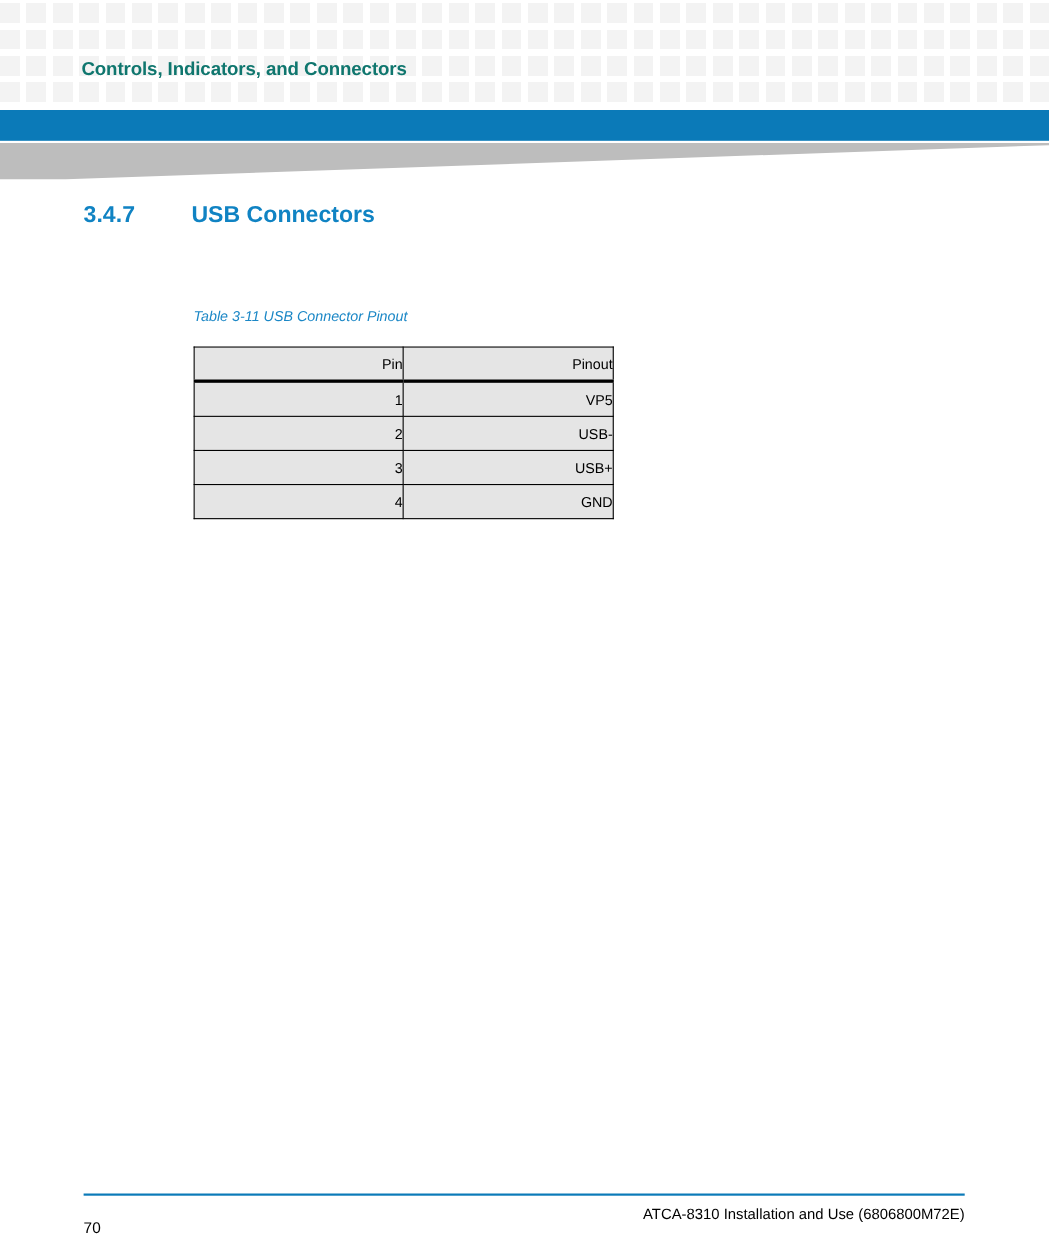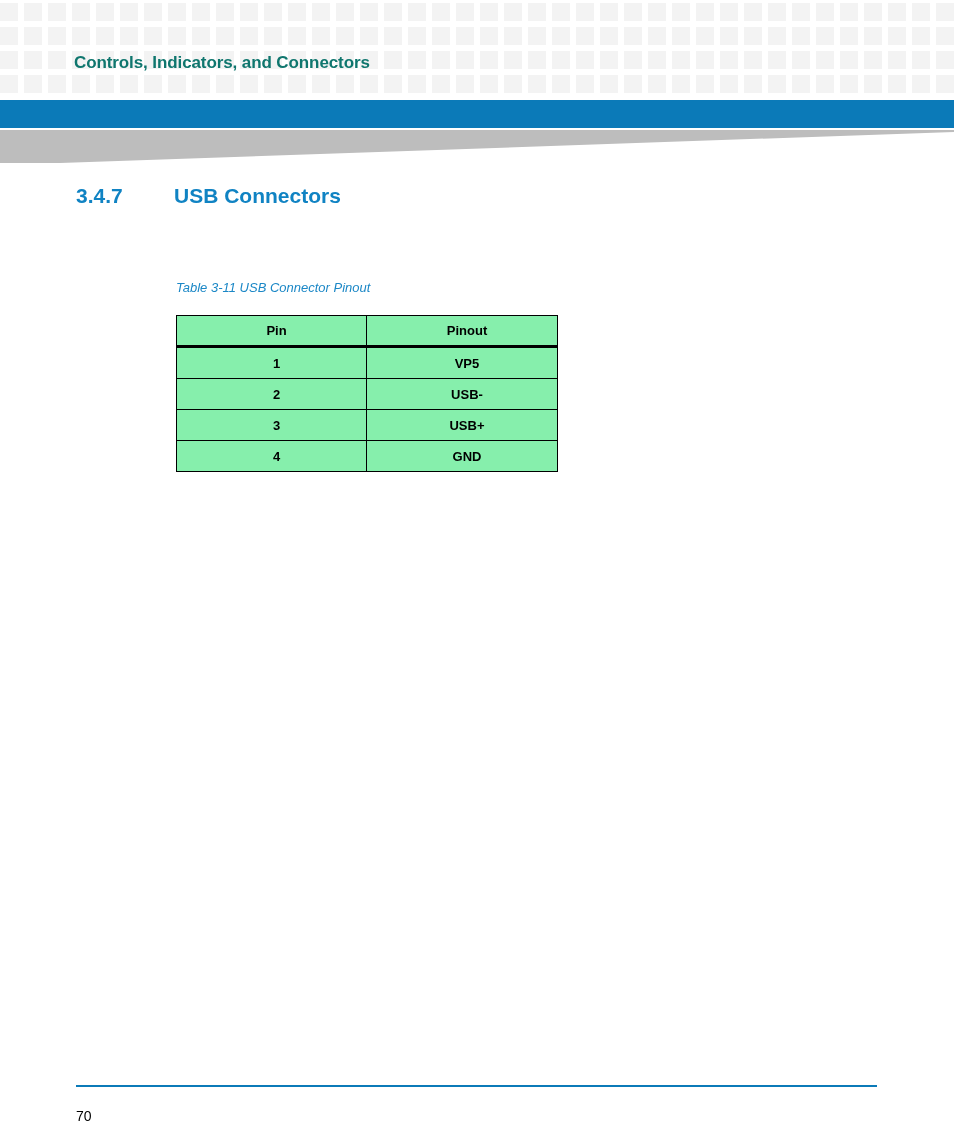--- a/index.html
+++ b/index.html
@@ -145,24 +145,24 @@
     color: #000000;
   }
   .pinout-table col.c-pin   { width: 190px; }
   .pinout-table col.c-sig   { width: 191px; }
 
   .pinout-table th,
   .pinout-table td {
     border: 1px solid #000000;
     padding: 0 0 0 10px;
     height: 30px;
-    text-align: center;
+    text-align: right;
     vertical-align: middle;
-    font-weight: bold;
-    background: #86efac;
+    font-weight: normal;
+    background: #e5e5e5;
   }
   .pinout-table thead th {
     border-bottom: 3px solid #000000;
     height: 29px;
   }
 
   
   .page-footer {
     position: absolute;
     left: 76px;
@@ -247,14 +247,15 @@
       </tr>
     </tbody>
   </table>
 
 </div>
 
 <div class="page-footer">
   <div class="footer-rule"></div>
   <div class="footer-row">
     <div class="footer-page-number">70</div>
+    <div class="footer-doc-title">ATCA-8310 Installation and Use (6806800M72E)</div>
   </div>
 </div>
 
 </body></html>

